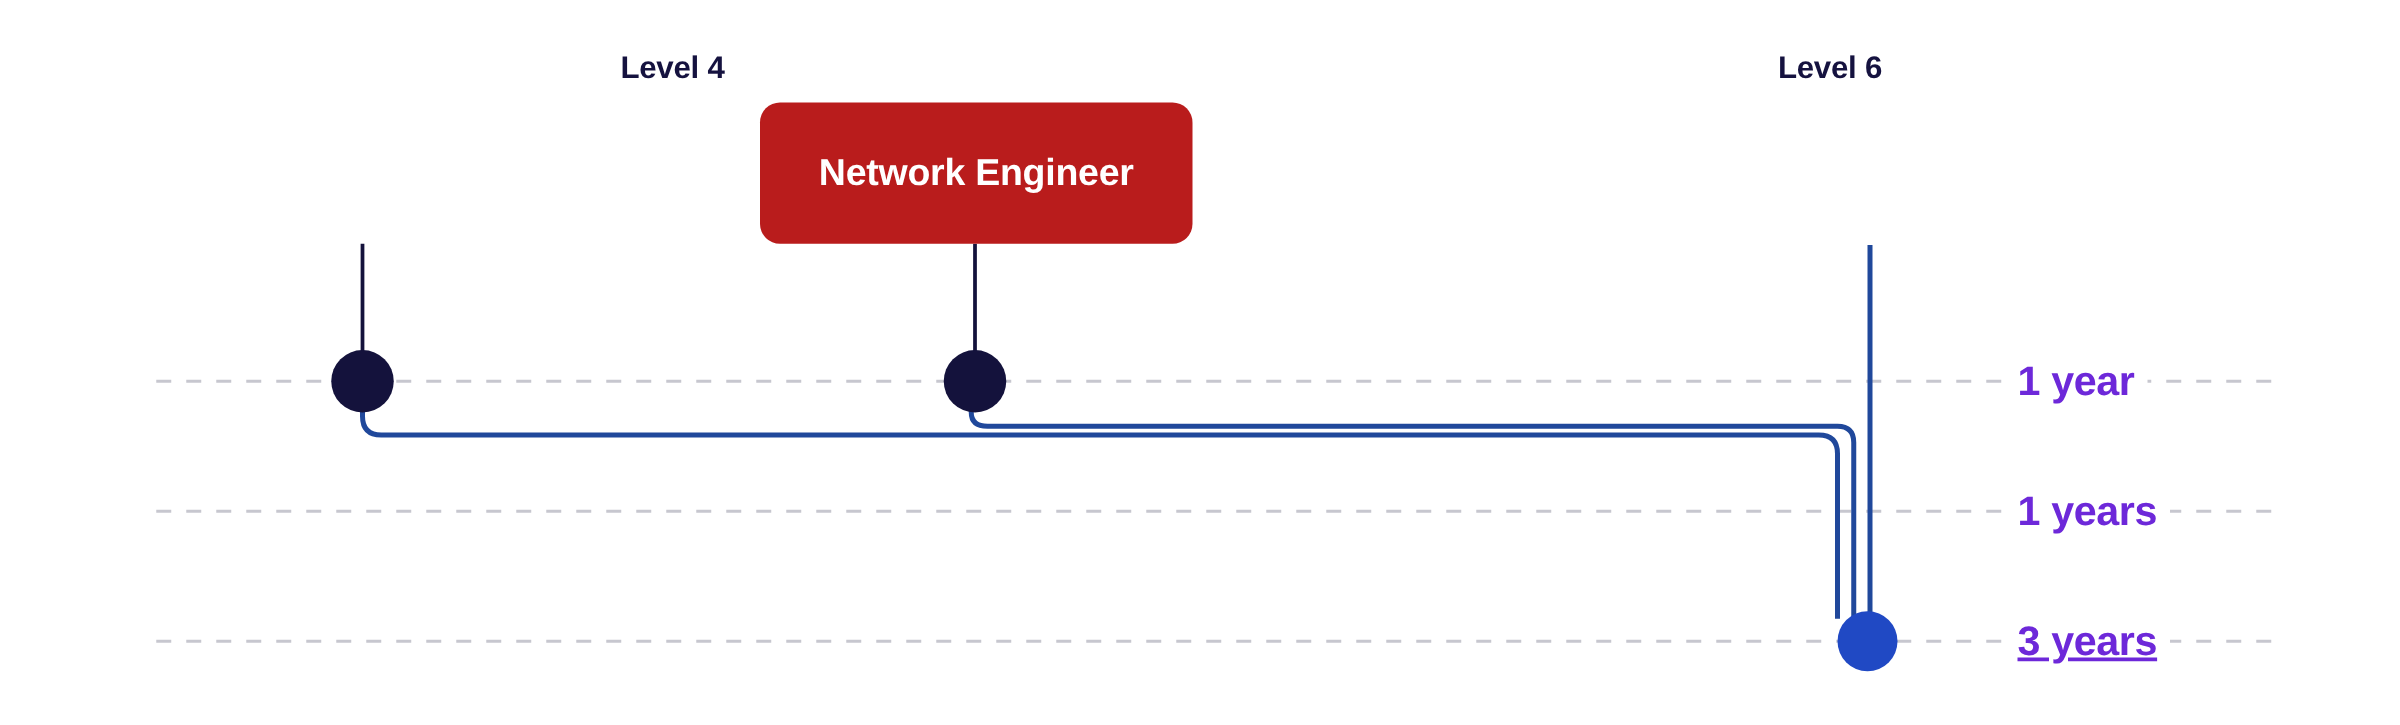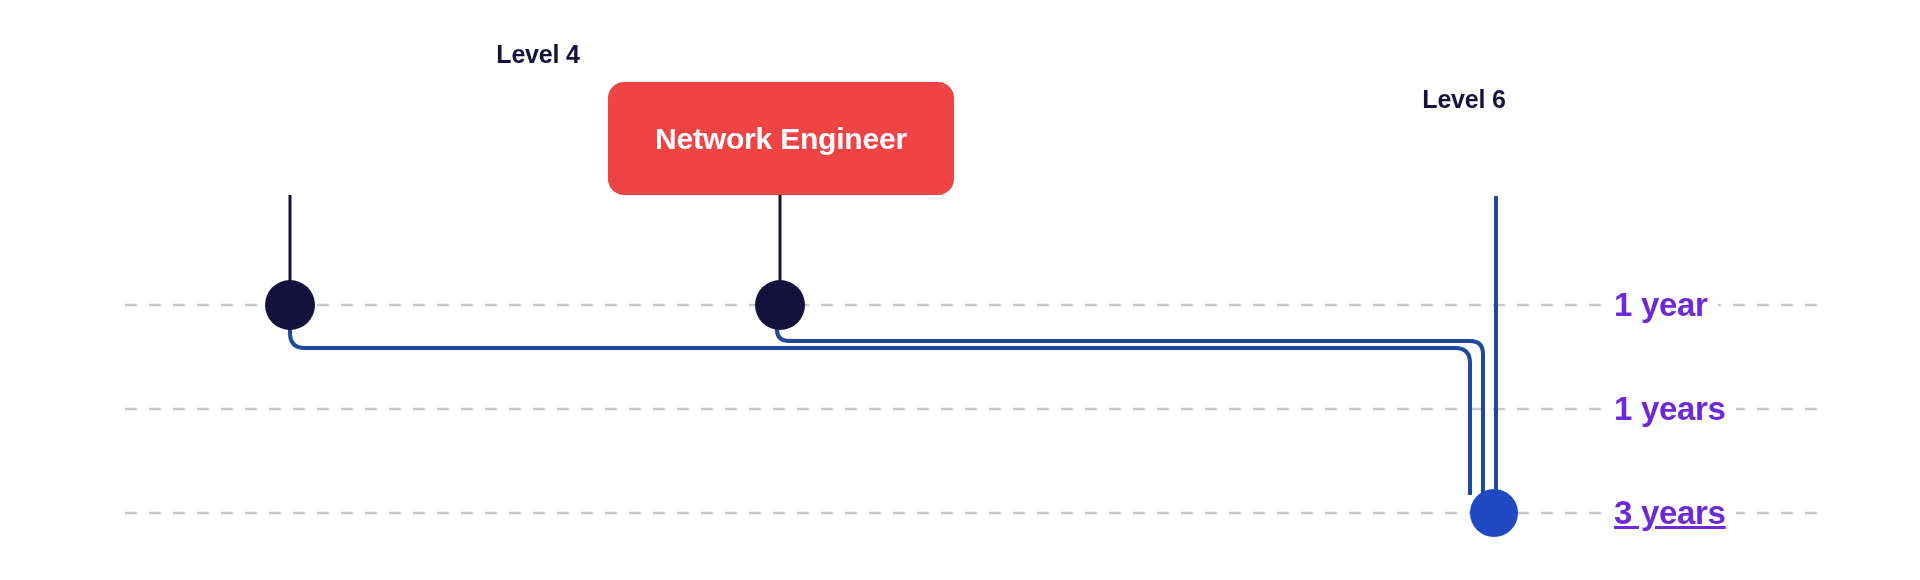--- a/index.html
+++ b/index.html
@@ -98,24 +98,24 @@
     </g>
 
     <g>
       <circle cx="290" cy="305" r="25" fill="#14123C"></circle>
       <circle cx="780" cy="305" r="25" fill="#14123C"></circle>
       <circle cx="1494" cy="513" r="24" fill="#2049C4"></circle>
     </g>
   </svg>
 
   <div class="level-label" style="left:538px; top:40px;">Level 4</div>
-  <div class="level-label" style="left:1464px; top:40px;margin-top:45px;">Level 6</div>
+  <div class="level-label" style="left:1464px; top:40px;">Level 6</div>
 
 
-  <div class="role-box" style="left:608px; top:82px; width:346px; height:113px; background:#ef4444;">
+  <div class="role-box" style="left:608px; top:82px; width:346px; height:113px; background:#b91c1c;">
     <span class="role-label">Network Engineer</span>
   </div>
 
 
   <div class="duration-label" style="left:1604px; top:305px;">1 year</div>
   <div class="duration-label" style="left:1604px; top:409px;">1 years</div>
   <div class="duration-label" style="left:1604px; top:513px;text-decoration:underline;">3 years</div>
 
 </div>
 

